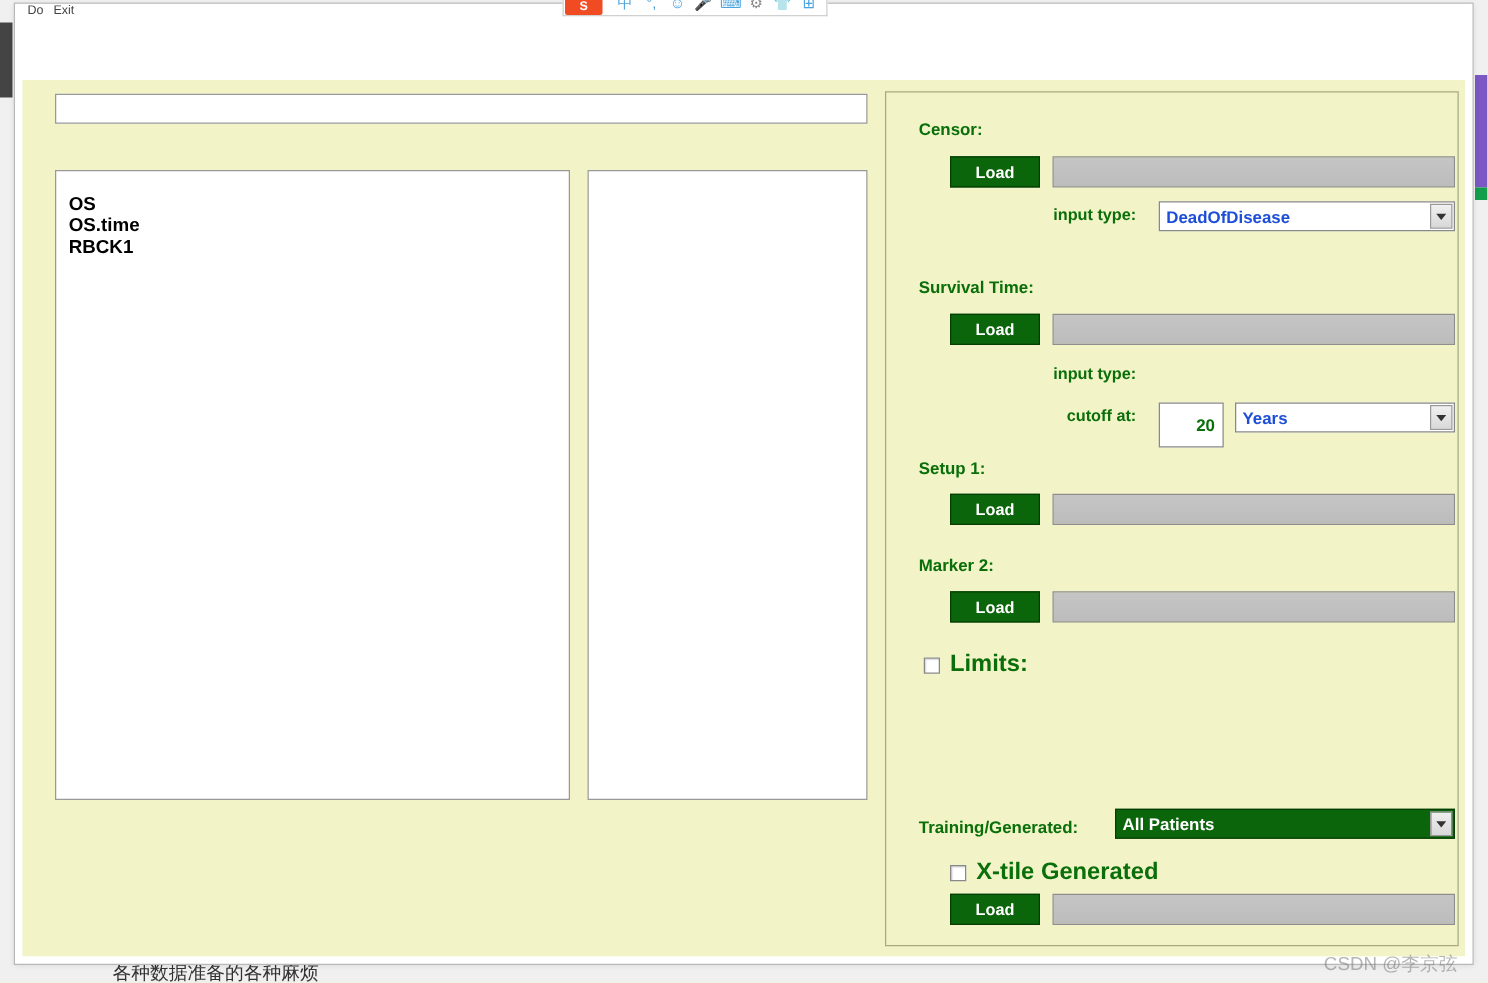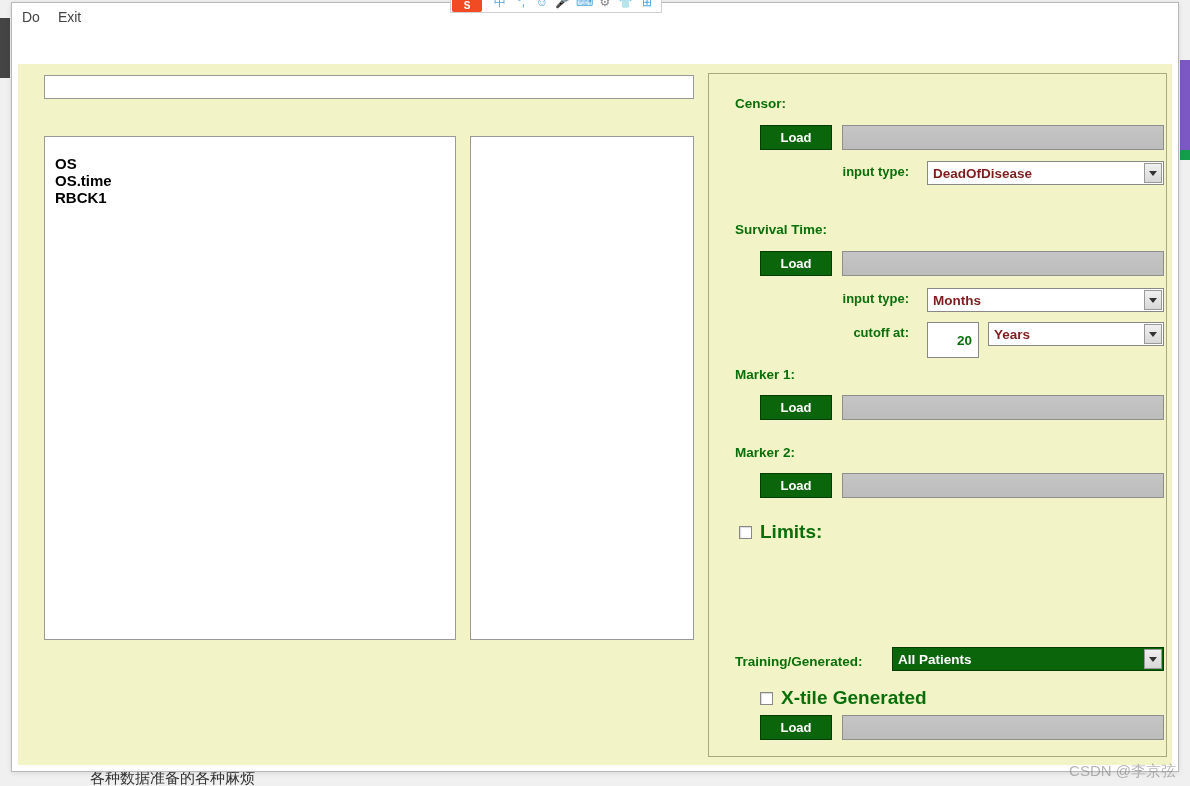--- a/index.html
+++ b/index.html
@@ -49,24 +49,24 @@
   border-bottom: 1px solid #e4e4e4;
   display: flex;
   align-items: center;
   padding-left: 10px;
   font-size: 14px;
   color: #6a6a6a;
 }
 .menubar {
   height: 27px;
   display: flex;
-  align-items: center;
-  gap: 18px;
+  align-items: flex-start;
+  gap: 8px;
   padding-left: 10px;
-  font-size: 14px;
+  font-size: 10px;
   color: #444;
 }
 .menubar div { cursor: default; }
 .canvas {
   background: #f2f4c7;
   position: absolute;
   left: 6px; right: 6px; top: 61px; bottom: 6px;
 }
 .top-strip {
   position: absolute;
@@ -122,21 +122,21 @@
   font-size: 13px;
   font-weight: bold;
   position: absolute;
   text-align: right;
 }
 .select {
   position: absolute;
   height: 24px;
   background: #fff;
   border: 1px solid #888;
-  color: #7f1d1d;
+  color: #1d4ed8;
   font-size: 13.5px;
   font-weight: bold;
   padding-left: 5px;
   display: flex;
   align-items: center;
 }
 .select .arrow {
   position: absolute; right: 1px; top: 1px;
   width: 18px; height: 20px;
   background: linear-gradient(#f0f0f0,#d8d8d8);
@@ -162,21 +162,21 @@
   display: flex; align-items: center; gap: 8px;
 }
 .checkbox-wrap .cb {
   width: 13px; height: 13px;
   background: #fff; border: 1px solid #888;
   box-shadow: inset 1px 1px 1px rgba(0,0,0,0.15);
 }
 .checkbox-wrap .lbl { color:#0a6f0a; font-size:19px; font-weight:bold; }
 .watermark {
   position: absolute;
-  right: 14px; bottom: 5px;
+  right: 24px; bottom: 5px;
   color: rgba(120,120,120,0.55);
   font-size: 15px;
   z-index: 20;
 }
 .bottom-text {
   position: absolute;
   bottom: -2px; left: 90px;
   font-size: 15px;
   color: #333;
   z-index: 1;
@@ -230,32 +230,28 @@
       <div class="label-right" style="left:100px; top:90px; width:100px;">input type:</div>
       <div class="select" style="left:218px; top:87px; width:237px;">
         <span>DeadOfDisease</span>
         <div class="arrow"></div>
       </div>
 
       <div class="section-label" style="left:26px; top:148px;">Survival Time:</div>
       <div class="load-btn" style="left:51px; top:177px;">Load</div>
       <div class="gray-field" style="left:133px; top:177px; width:322px;"></div>
       <div class="label-right" style="left:100px; top:217px; width:100px;">input type:</div>
-      <div class="select" style="left:218px; top:214px; width:237px;">
-        <span>Months</span>
-        <div class="arrow"></div>
-      </div>
       <div class="label-right" style="left:100px; top:251px; width:100px;">cutoff at:</div>
       <div class="text-input" style="left:218px; top:248px; width:52px;">20</div>
       <div class="select" style="left:279px; top:248px; width:176px;">
         <span>Years</span>
         <div class="arrow"></div>
       </div>
 
-      <div class="section-label" style="left:26px; top:293px;">Marker 1:</div>
+      <div class="section-label" style="left:26px; top:293px;">Setup 1:</div>
       <div class="load-btn" style="left:51px; top:321px;">Load</div>
       <div class="gray-field" style="left:133px; top:321px; width:322px;"></div>
 
       <div class="section-label" style="left:26px; top:371px;">Marker 2:</div>
       <div class="load-btn" style="left:51px; top:399px;">Load</div>
       <div class="gray-field" style="left:133px; top:399px; width:322px;"></div>
 
       <div class="checkbox-wrap" style="left:30px; top:447px;">
         <div class="cb"></div>
         <div class="lbl">Limits:</div>

